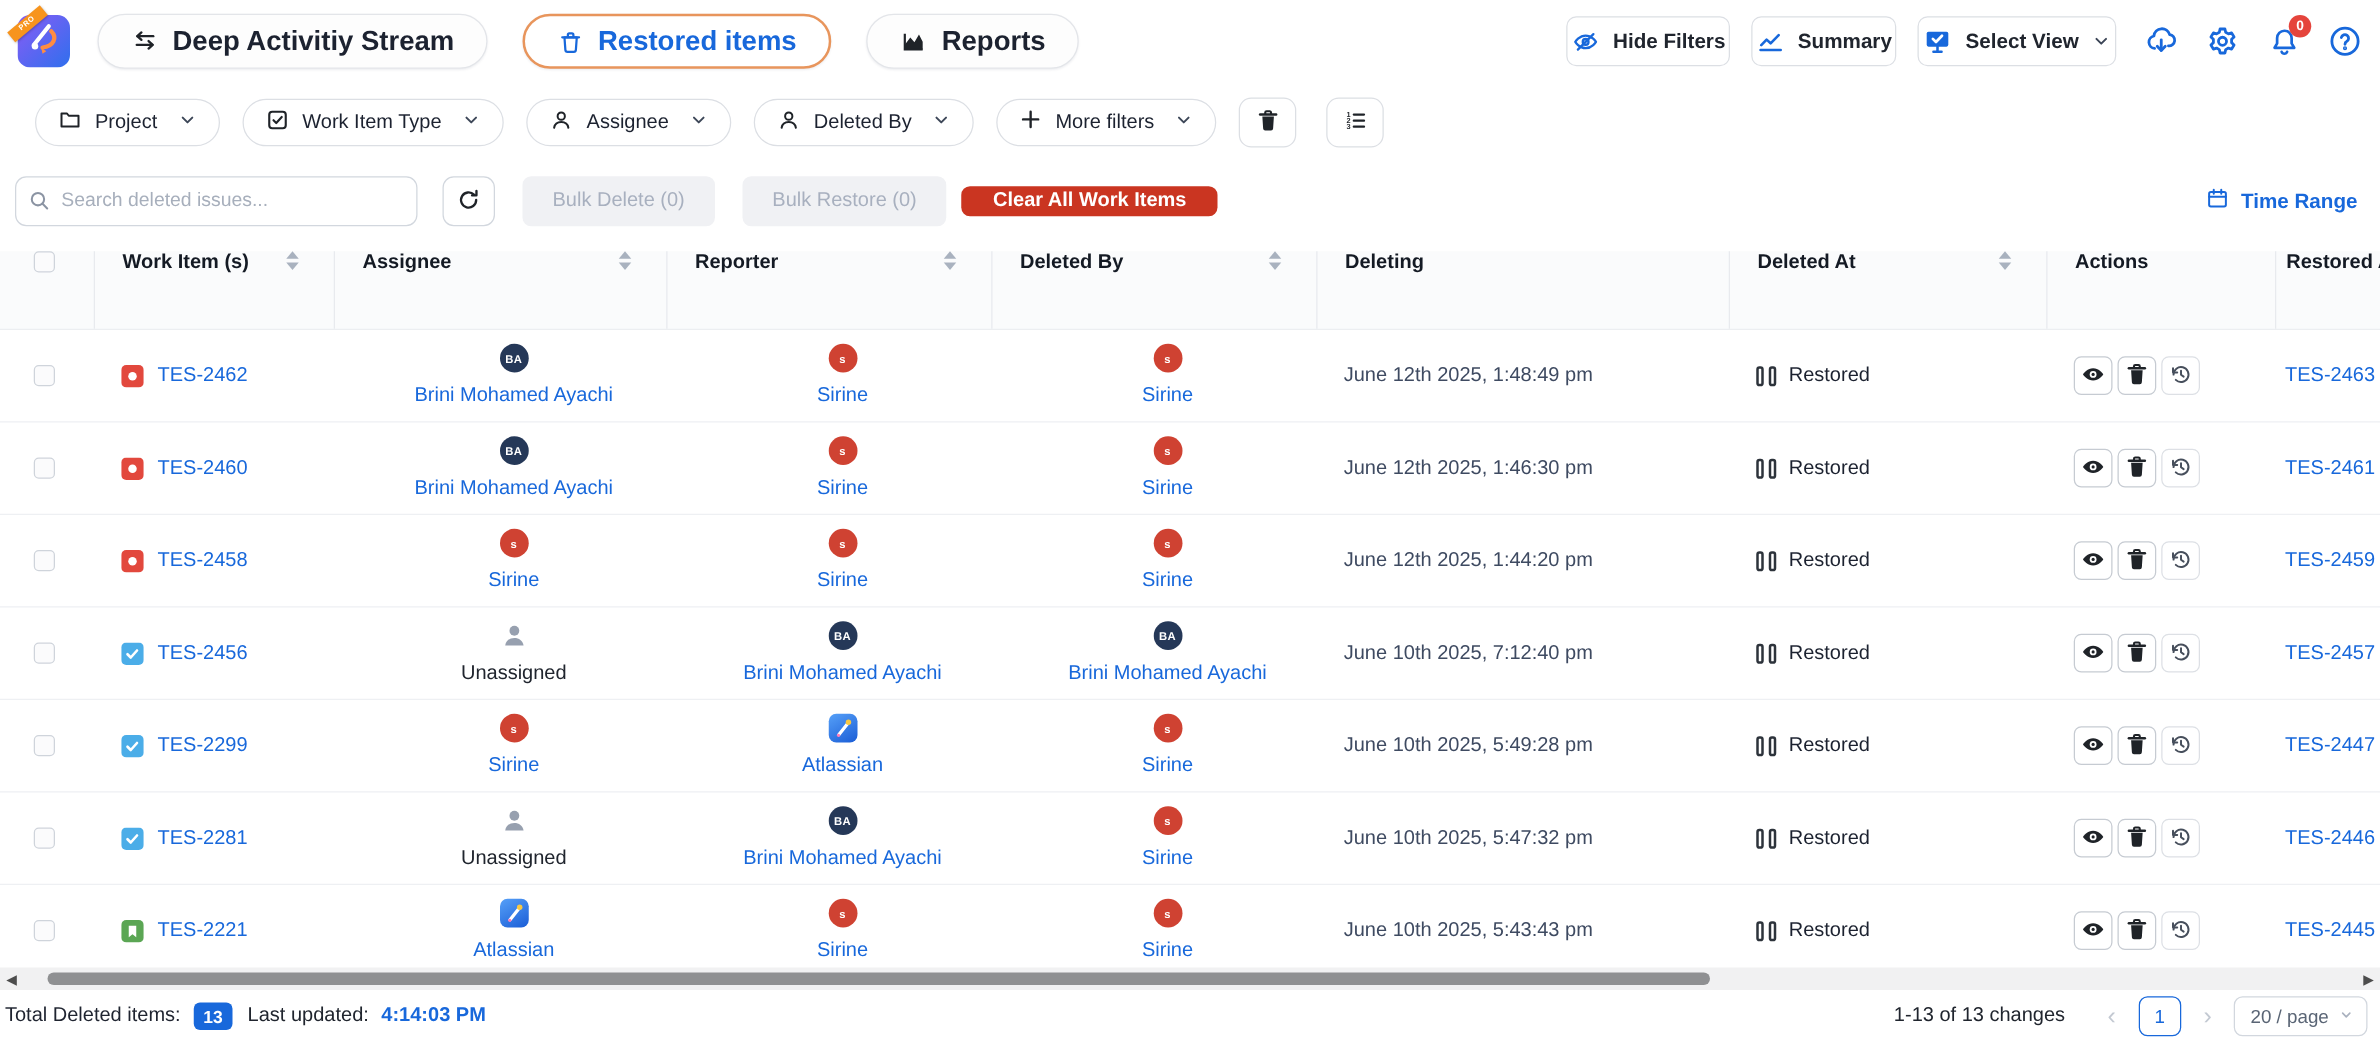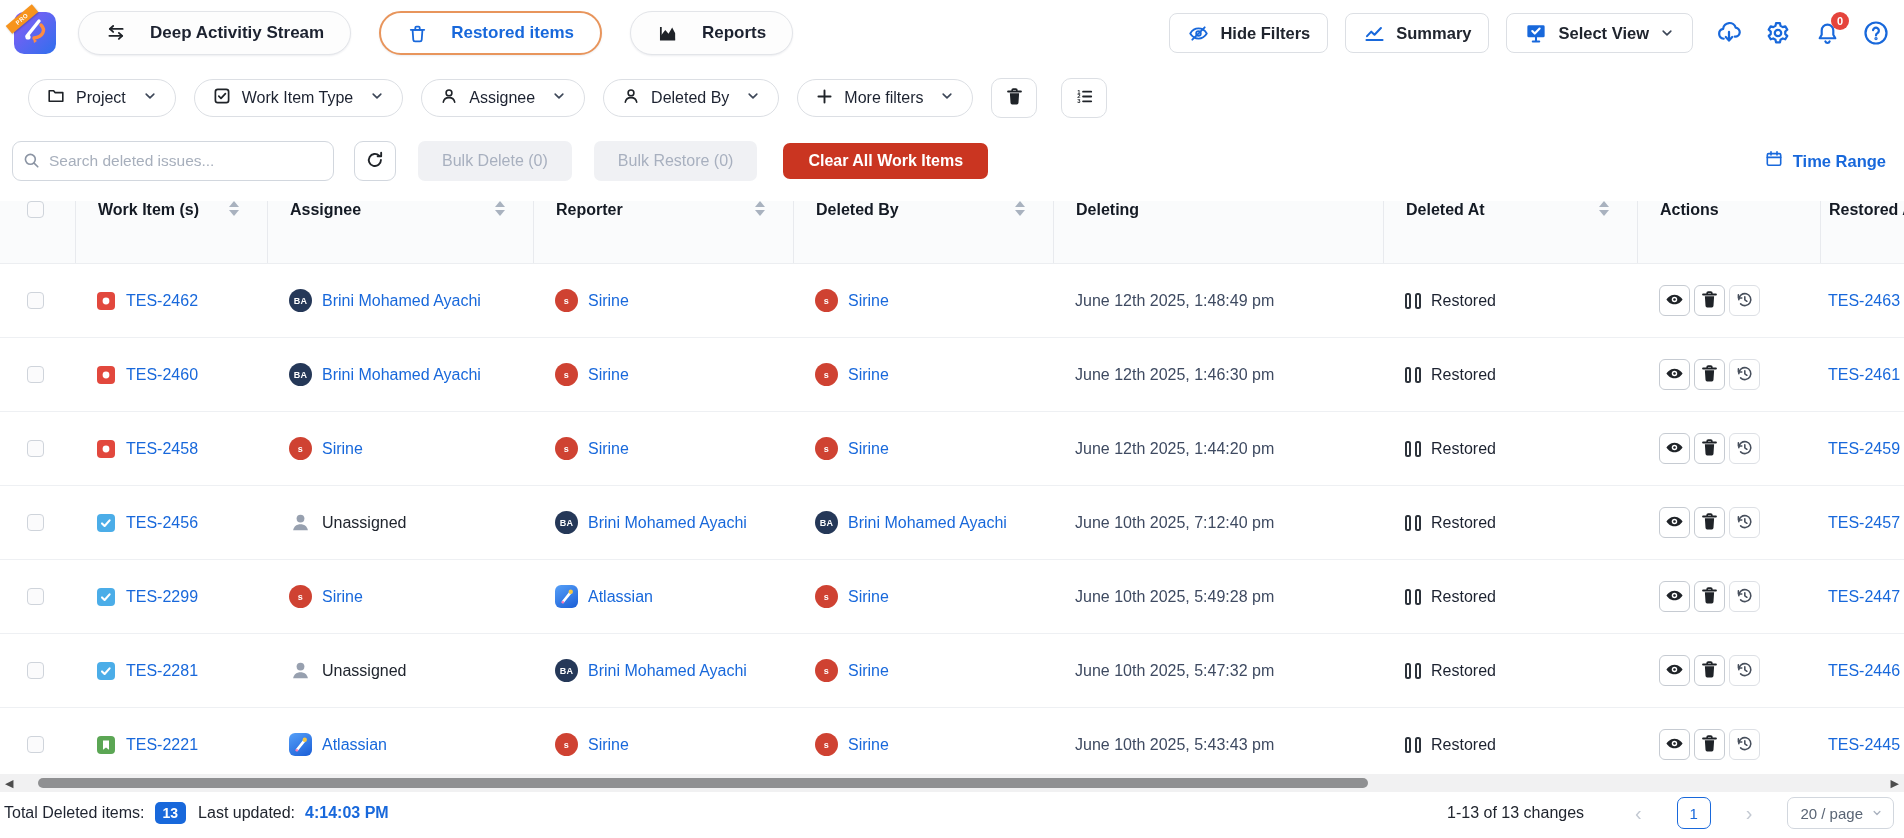--- a/index.html
+++ b/index.html
@@ -10,26 +10,26 @@
   button { font-family:inherit; cursor:pointer; background:none; border:none; }
 
   
   .topbar { position:absolute; top:8px; left:0; right:0; height:50px; display:flex; align-items:center; padding:0 14px; }
   .logo-wrap { position:relative; width:42px; height:42px; flex:0 0 auto; }
   .logo-wrap svg { display:block; }
   .pro-ribbon { position:absolute; top:2px; left:-9px; width:34px; height:10px; background:#f7941d; color:#fff;
     font-size:6px; font-weight:bold; text-align:center; line-height:10px; transform:rotate(-40deg); letter-spacing:.5px;
     box-shadow:0 1px 2px rgba(0,0,0,.25); }
   .tabs { display:flex; align-items:center; gap:28px; margin-left:22px; }
-  .tab { display:flex; align-items:center; gap:23px; height:44px; padding:0 26px; border-radius:22px;
-    border:1px solid #e3e5e9; background:#fdfdfd; box-shadow:0 1px 2px rgba(9,30,66,.08); font-size:17px; font-weight:600; color:#1c2230; }
+  .tab { display:flex; align-items:center; gap:11px; height:44px; padding:0 26px; border-radius:22px;
+    border:1px solid #e3e5e9; background:#fdfdfd; box-shadow:0 1px 2px rgba(9,30,66,.08); font-size:22px; font-weight:600; color:#1c2230; }
   .tab.active { border:2.5px solid #e8955c; color:#1868db; background:#fff; }
   .tab .ticon svg { display:block; }
   .view-group { margin-left:auto; display:flex; align-items:center; gap:17px; }
-  .vbtn { display:flex; align-items:center; gap:10px; height:40px; padding:0 17px; border:1px solid #dcdfe4; border-radius:8px;
+  .vbtn { display:flex; align-items:center; gap:10px; height:40px; padding:0 3px; border:1px solid #dcdfe4; border-radius:8px;
     background:#fff; font-size:16.5px; font-weight:600; color:#20252e; }
   .vbtn svg { display:block; }
   .icon-row { display:flex; align-items:center; gap:21px; margin-left:22px; }
   .ibtn { position:relative; width:28px; height:28px; display:flex; align-items:center; justify-content:center; cursor:pointer; }
   .ibtn svg { display:block; }
   .bell-badge { position:absolute; top:-7px; right:-8px; min-width:18px; height:18px; border-radius:50%; background:#e5443c;
     color:#fff; font-size:11px; font-weight:bold; display:flex; align-items:center; justify-content:center; }
 
   
   .filterbar { position:absolute; top:78px; left:16px; right:0; height:40px; display:flex; align-items:center; padding:0 12px; gap:18px; }
@@ -42,42 +42,42 @@
   
   .toolbar { position:absolute; top:140px; left:0; right:0; height:42px; display:flex; align-items:center; padding:0 12px; }
   .search-box { position:relative; width:322px; height:40px; }
   .search-box input { width:100%; height:100%; border:1px solid #d2d7de; border-radius:9px; padding:0 12px 0 36px;
     font-size:15.5px; color:#1c2230; outline:none; font-family:inherit; }
   .search-box input::placeholder { color:#a7afbc; }
   .search-box .sicon { position:absolute; left:10px; top:10px; }
   .refresh-btn { width:42px; height:40px; margin-left:20px; border:1px solid #d2d7de; border-radius:9px; background:#fff;
     display:flex; align-items:center; justify-content:center; }
   .bulk-btn { height:40px; padding:0 24px; margin-left:22px; background:#f0f1f4; border-radius:7px; font-size:16px; color:#a8b0bf; cursor:not-allowed; }
-  .danger-btn { height:36px; padding:0 25px; margin-left:26px; background:#ca3521; border-radius:7px; color:#fff; font-size:16px; font-weight:700; }
+  .danger-btn { height:24px; padding:0 25px; margin-left:12px; background:#ca3521; border-radius:7px; color:#fff; font-size:16px; font-weight:700; }
   .time-range { margin-left:auto; display:flex; align-items:center; gap:9px; color:#1868db; font-size:16.5px; font-weight:600; margin-right:6px; }
 
   
   .grid-cols { display:grid; grid-template-columns:75px 192px 266px 260px 260px 330px 254px 183px 260px; }
   .thead { position:absolute; top:201px; left:0; width:2080px; height:63px; background:#fafbfc; border-bottom:1px solid #eceef1; }
   .hcell { display:flex; align-items:flex-start; padding-left:22px; font-size:16px; font-weight:700; color:#141a24; border-left:1px solid #e8eaee; }
   .hcell.first { border-left:none; padding-left:27px; }
   .hcell.last { padding-left:8px; }
   .sorter { display:flex; flex-direction:column; gap:3px; margin-left:auto; margin-right:28px; cursor:pointer; }
   .sorter .up { width:0; height:0; border-left:5px solid transparent; border-right:5px solid transparent; border-bottom:6px solid #a9b2bf; }
   .sorter .dn { width:0; height:0; border-left:5px solid transparent; border-right:5px solid transparent; border-top:6px solid #a9b2bf; }
   .tbody { position:absolute; top:264px; left:0; width:2080px; }
   .trow { height:74px; border-bottom:1px solid #eef0f3; align-items:center; }
   .cell { display:flex; align-items:center; padding-left:22px; font-size:16px; }
   .cell.c-check { padding-left:27px; }
   .cell.c-restored { padding-left:8px; }
   .checkbox { width:17px; height:17px; border:1.5px solid #cfd4db; border-radius:4px; background:#fbfbfc; cursor:pointer; }
   .type-icon { width:18px; height:18px; border-radius:4px; display:inline-flex; align-items:center; justify-content:center; margin-right:11px; flex:0 0 auto; }
   .type-icon svg { display:block; }
   .link { color:#1868db; font-size:16px; }
-  .cell.c-user { gap:10px; }
+  .cell.c-user { gap:10px;flex-direction:column; }
   .avatar { width:23px; height:23px; border-radius:50%; color:#fff; font-size:9px; font-weight:bold; display:inline-flex;
     align-items:center; justify-content:center; flex:0 0 auto; letter-spacing:.3px; }
   .avatar.logo { border-radius:6px; background:linear-gradient(150deg,#56a0f8,#1a5dd6); }
   .avatar.ghost { background:transparent; }
   .uname { color:#20252e; }
   .c-date { color:#3e4a61; }
   .pause { display:inline-flex; gap:4px; margin-right:10px; }
   .pause i { width:6px; height:16px; border:2.2px solid #2d333b; border-radius:2.5px; }
   .c-status { color:#1c2230; }
   .abtn { width:31px; height:31px; border:1px solid #c6cbd2; border-radius:6px; background:#fff; display:flex; align-items:center; justify-content:center; margin-right:4px; }
@@ -88,21 +88,21 @@
   .hscroll .arrow { position:absolute; top:3px; font-size:11px; color:#4d4d4d; cursor:pointer; }
   .hscroll .arrow.l { left:5px; }
   .hscroll .arrow.r { right:5px; }
   .hthumb { position:absolute; top:4px; left:38px; width:1330px; height:10px; border-radius:6px; background:#8f9092; cursor:grab; }
 
   
   .footer { position:absolute; top:800px; left:0; right:0; height:38px; display:flex; align-items:center; padding:0 10px 12px 4px; font-size:16px; }
   .badge-total { background:#1868db; color:#fff; font-weight:bold; font-size:14px; border-radius:5px; padding:3px 8px; margin:0 12px 0 10px; }
   .updated-label { color:#20252e; }
   .updated-value { color:#1868db; font-weight:700; margin-left:10px; }
-  .pager { margin-left:auto; display:flex; align-items:center; gap:31px;text-align:center; }
+  .pager { margin-left:auto; display:flex; align-items:center; gap:14px;text-align:center; }
   .range-text { color:#20252e; margin-right:16px; }
   .pchev { color:#c3c9d2; font-size:20px; line-height:1; cursor:default; padding:0 4px; }
   .pnum { width:34px; height:32px; border:1px solid #1868db; border-radius:7px; color:#1868db; font-size:15px;
     display:flex; align-items:center; justify-content:center; background:#fff; }
   .psize { height:32px; border:1px solid #d2d7de; border-radius:7px; padding:0 10px 0 12px; display:flex; align-items:center; gap:8px;
     color:#5a6575; font-size:15px; background:#fff; cursor:pointer; }
 </style>
 </head>
 <body>
 

